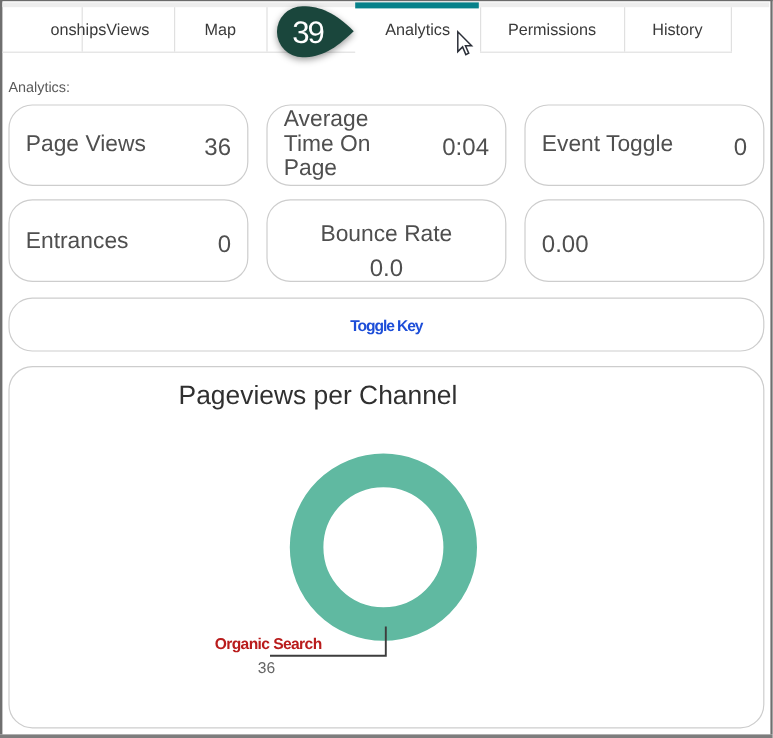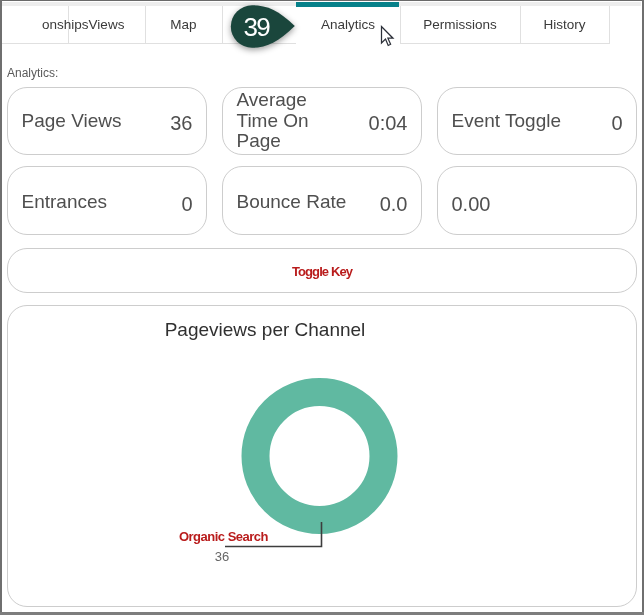--- a/index.html
+++ b/index.html
@@ -23,25 +23,25 @@
   .tab { top:7px; height:36px; line-height:36px; text-align:center;
          font-size:13.5px; color:#3a3a3a; }
   
   .card { border:1px solid #cdcdcd; border-radius:20px; background:#fff; }
   .stat { width:200px; height:68px; display:flex; align-items:center;
           padding:0 13.5px; font-size:19px; color:#4f4f4f; }
   .stat .lbl { flex:1 1 auto; line-height:20.5px; }
   .stat .val { flex:0 0 auto; text-align:right; font-size:20px; position:relative; top:2px; }
   #lbl-analytics { left:7px; top:66px; font-size:12px; color:#5a5a5a; }
   #toggle { left:7px; top:247.5px; width:630px; height:45px; text-align:center;
-            line-height:45px; font-size:13px; font-weight:bold; color:#b91c1c;
+            line-height:45px; font-size:13px; font-weight:bold; color:#1d4ed8;
             letter-spacing:-0.9px; }
   #chart-card { left:7px; top:305px; width:630px; height:302px; }
   #chart-title { left:7px; top:318px; width:516px; text-align:center;
-                 font-size:19px; line-height:24px; color:#303030; }
+                 font-size:22px; line-height:24px; color:#303030; }
   #org-label { left:150px; top:529px; width:118px; text-align:right;
                font-size:13px; font-weight:bold; color:#b91c1c; letter-spacing:-0.5px; }
   #org-val { left:190px; top:549px; width:64px; text-align:center;
              font-size:13px; color:#666; }
 </style>
 </head>
 <body>
 
   <div class="abs" id="top-border"></div>
   <div class="abs" id="left-border"></div>
@@ -85,21 +85,21 @@
     <div class="val">0:04</div>
   </div>
   <div class="abs card stat" style="left:437px; top:87px;">
     <div class="lbl">Event Toggle</div>
     <div class="val">0</div>
   </div>
   <div class="abs card stat" style="left:7px; top:166px; height:69px; padding-top:3px;">
     <div class="lbl">Entrances</div>
     <div class="val">0</div>
   </div>
-  <div class="abs card stat" style="left:222px; top:166px; height:69px; padding-top:3px;">
+  <div class="abs card stat" style="left:222px; top:166px; height:69px; padding-top:19px;flex-direction:column;">
     <div class="lbl">Bounce Rate</div>
     <div class="val">0.0</div>
   </div>
   <div class="abs card stat" style="left:437px; top:166px; height:69px; padding-top:3px;">
     <div class="val">0.00</div>
   </div>
 
   <div class="abs card" id="toggle">Toggle Key</div>
 
   <div class="abs card" id="chart-card"></div>

